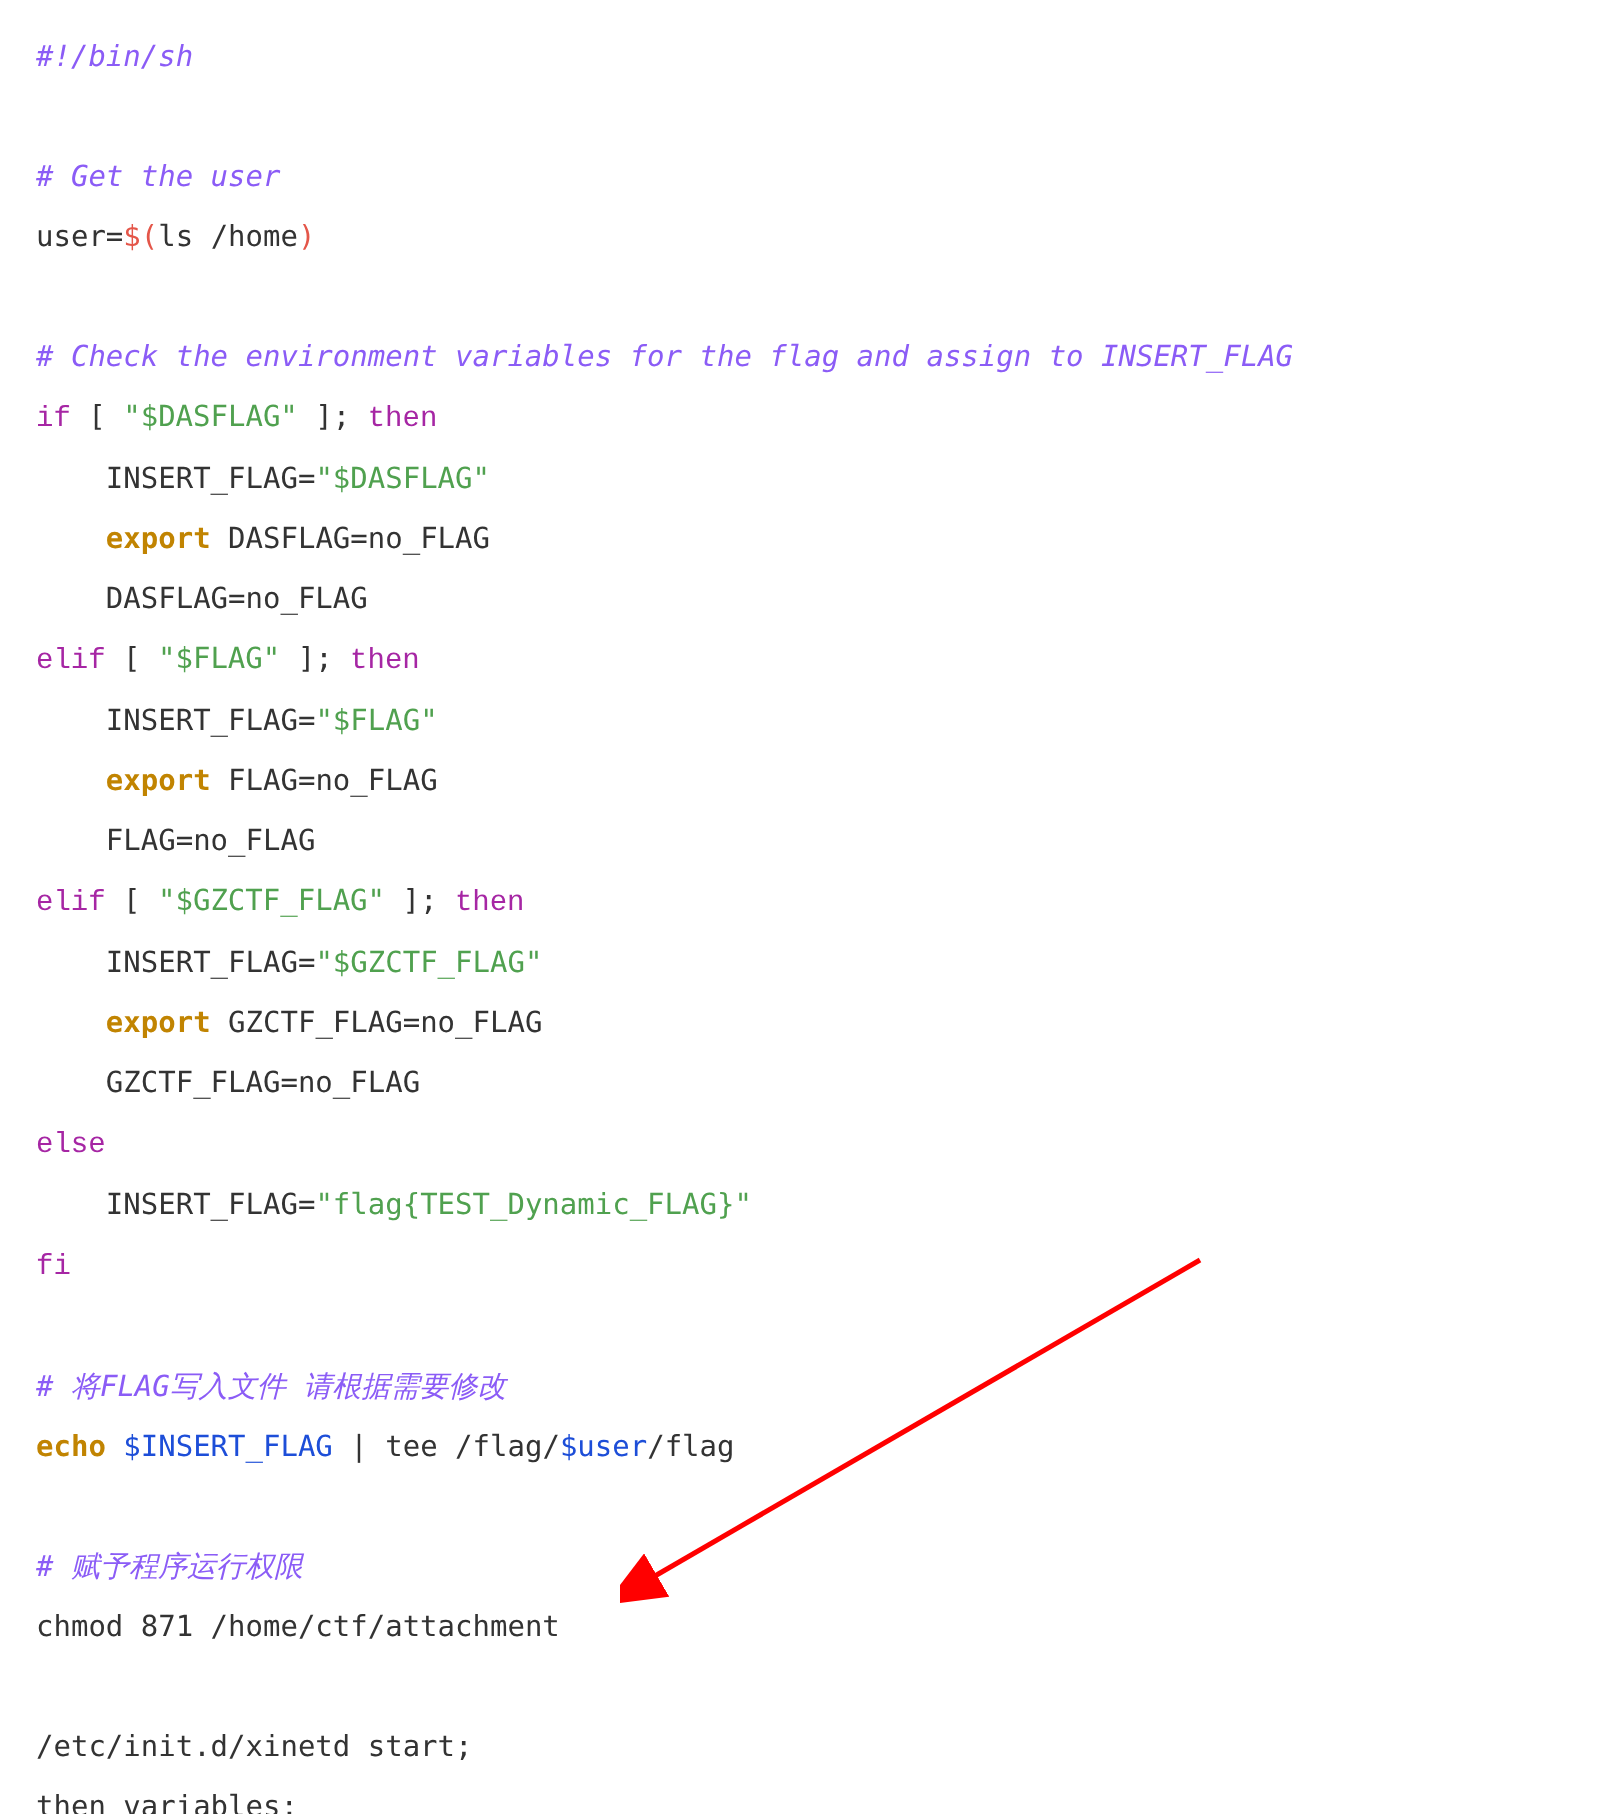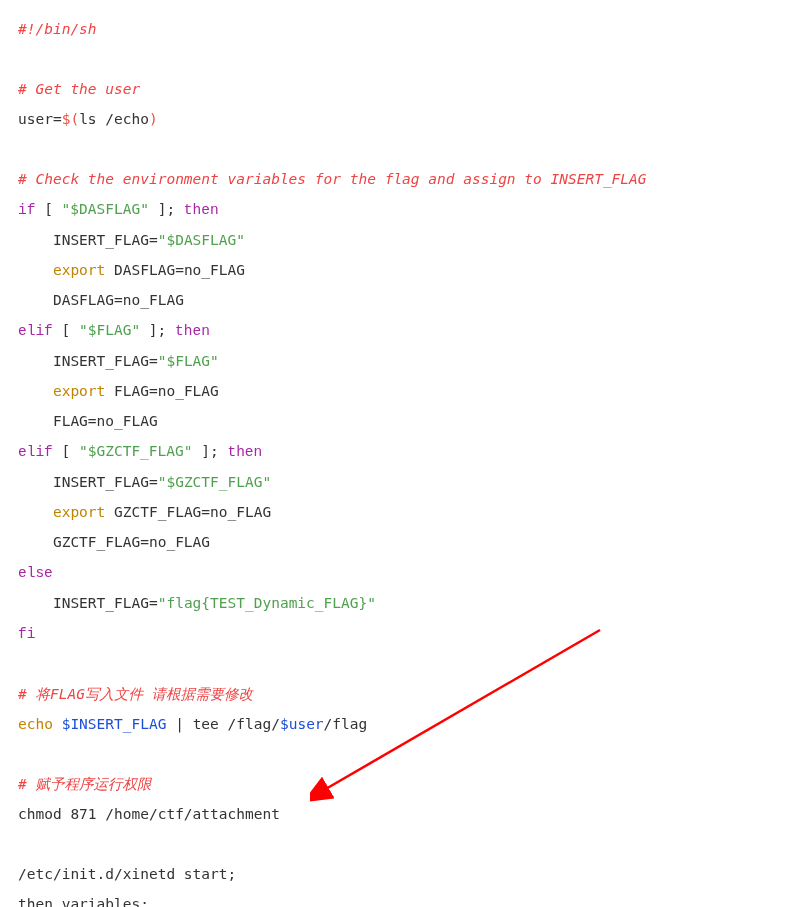--- a/index.html
+++ b/index.html
@@ -7,43 +7,43 @@
     background: #ffffff;
     font-family: "Consolas", "Monaco", "Courier New", monospace;
     font-size: 14.5px;
     line-height: 30px;
     padding: 14px 18px 30px 18px;
     color: #333;
     width: 804px;
     position: relative;
   }
   pre { white-space: pre; }
-  .comment { color: #ef4444; font-style: italic; }
+  .comment { color: #8b5cf6; font-style: italic; }
   .kw { color: #a626a4; font-family: Liberation Mono, monospace; }
-  .builtin { color: #c18401; }
+  .builtin { color: #c18401; font-weight: bold; }
   .str { color: #50a14f; }
   .var { color: #1d4ed8; }
   .plain { color: #333; }
   .substart { color: #e45649; }
   .arrow {
     position: absolute;
     left: 310px;
     top: 622px;
     width: 300px;
     height: 180px;
     pointer-events: none;
   }
 </style>
 </head>
 <body>
 
 <pre><span class="comment">#!/bin/sh</span>
 
 <span class="comment"># Get the user</span>
-<span class="plain">user</span><span class="plain">=</span><span class="substart">$(</span><span class="plain">ls</span><span class="plain"> /echo</span><span class="substart">)</span>
+<span class="plain">user</span><span class="plain">=</span><span class="substart">$(</span><span class="plain">ls</span><span class="plain"> /home</span><span class="substart">)</span>
 
 <span class="comment"># Check the environment variables for the flag and assign to INSERT_FLAG</span>
 <span class="kw">if</span><span class="plain"> [ </span><span class="str">"$DASFLAG"</span><span class="plain"> ]; </span><span class="kw">then</span>
 <span class="plain">    INSERT_FLAG=</span><span class="str">"$DASFLAG"</span>
 <span class="builtin">    export</span><span class="plain"> DASFLAG=no_FLAG</span>
 <span class="plain">    DASFLAG=no_FLAG</span>
 <span class="kw">elif</span><span class="plain"> [ </span><span class="str">"$FLAG"</span><span class="plain"> ]; </span><span class="kw">then</span>
 <span class="plain">    INSERT_FLAG=</span><span class="str">"$FLAG"</span>
 <span class="builtin">    export</span><span class="plain"> FLAG=no_FLAG</span>
 <span class="plain">    FLAG=no_FLAG</span>

